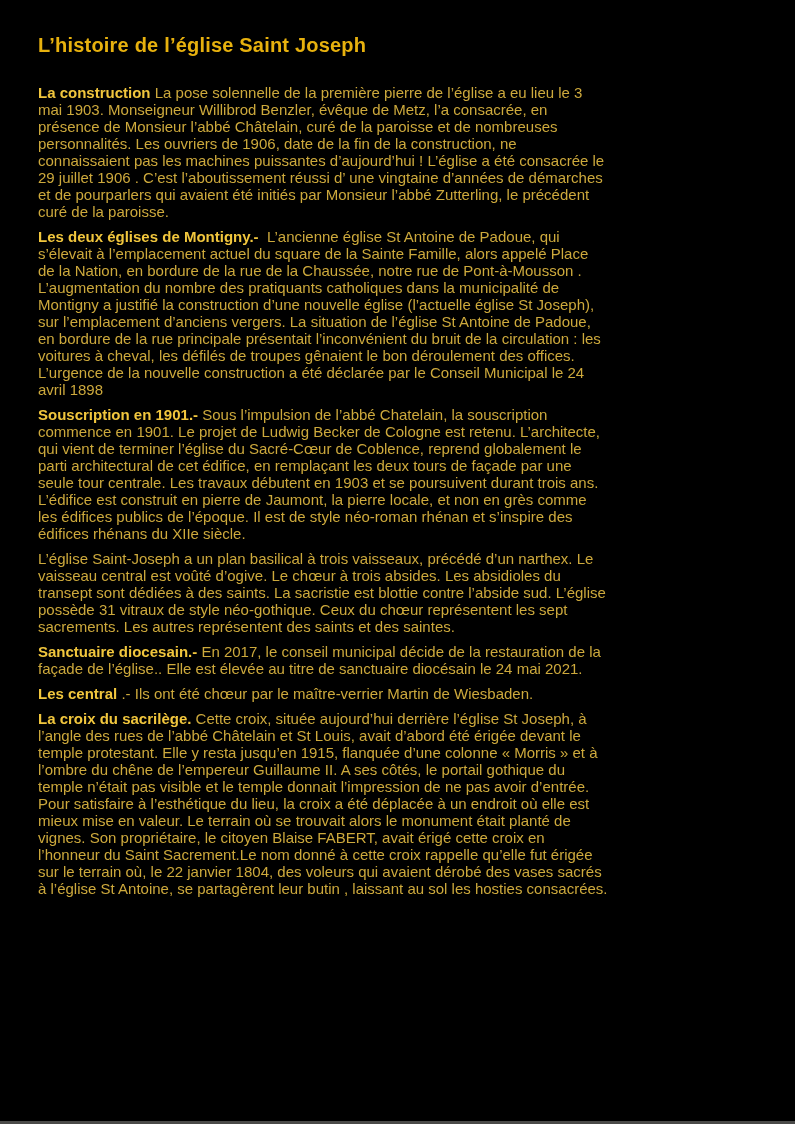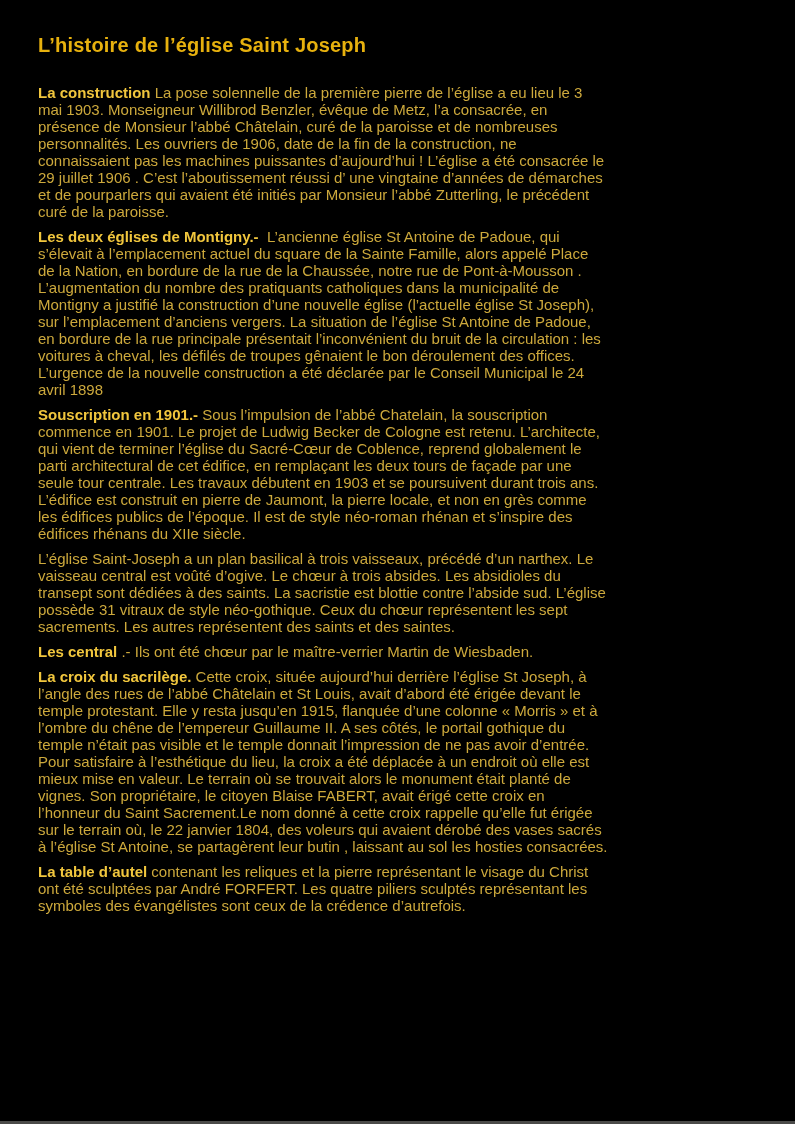--- a/index.html
+++ b/index.html
@@ -53,22 +53,22 @@
   <div id="paragraphs">
   <p class="para"><b class="lead">La construction</b><span> La pose solennelle de la première pierre de l’église a eu lieu le 3 mai 1903. Monseigneur Willibrod Benzler, évêque de Metz, l’a consacrée, en présence de Monsieur l’abbé Châtelain, curé de la paroisse et de nombreuses personnalités. Les ouvriers de 1906, date de la fin de la construction, ne connaissaient pas les machines puissantes d’aujourd’hui ! L’église a été consacrée le 29 juillet 1906 . C’est l’aboutissement réussi d’ une vingtaine d’années de démarches et de pourparlers qui avaient été initiés par Monsieur l’abbé Zutterling, le précédent curé de la paroisse.</span></p>
 
   <p class="para"><b class="lead">Les deux églises de Montigny.-</b><span>  L’ancienne église St Antoine de Padoue, qui s’élevait à l’emplacement actuel du square de la Sainte Famille, alors appelé Place de la Nation, en bordure de la rue de la Chaussée, notre rue de Pont-à-Mousson . L’augmentation du nombre des pratiquants catholiques dans la municipalité de Montigny a justifié la construction d’une nouvelle église (l’actuelle église St Joseph), sur l’emplacement d’anciens vergers. La situation de l’église St Antoine de Padoue, en bordure de la rue principale présentait l’inconvénient du bruit de la circulation : les voitures à cheval, les défilés de troupes gênaient le bon déroulement des offices. L’urgence de la nouvelle construction a été déclarée par le Conseil Municipal le 24 avril 1898</span></p>
 
   <p class="para"><b class="lead">Souscription en 1901.-</b><span> Sous l’impulsion de l’abbé Chatelain, la souscription commence en 1901. Le projet de Ludwig Becker de Cologne est retenu. L’architecte, qui vient de terminer l’église du Sacré-Cœur de Coblence, reprend globalement le parti architectural de cet édifice, en remplaçant les deux tours de façade par une seule tour centrale. Les travaux débutent en 1903 et se poursuivent durant trois ans.  L’édifice est construit en pierre de Jaumont, la pierre locale, et non en grès comme les édifices publics de l’époque. Il est de style néo-roman rhénan et s’inspire des édifices rhénans du XIIe siècle.</span></p>
 
   <p class="para"><span>L’église Saint-Joseph a un plan basilical à trois vaisseaux, précédé d’un narthex. Le vaisseau central est voûté d’ogive. Le chœur à trois absides. Les absidioles du transept sont dédiées à des saints. La sacristie est blottie contre l’abside sud. L’église possède 31 vitraux de style néo-gothique. Ceux du chœur représentent les sept sacrements. Les autres représentent des saints et des saintes.</span></p>
 
 
+  <p class="para"><b class="lead">Sanctuaire diocesain.-</b><span> En 2017, le conseil municipal décide de la restauration de la façade de l’église.. Elle est élevée au titre de sanctuaire diocésain le 24 mai 2021.</span></p>
 
   <p class="para"><b class="lead">Les central</b><span> .- Ils ont été chœur par le maître-verrier Martin de Wiesbaden.</span></p>
 
 
   <p class="para"><b class="lead">La croix du sacrilège.</b><span> Cette croix, située aujourd’hui derrière l’église St Joseph, à l’angle des rues de l’abbé Châtelain et St Louis, avait d’abord été érigée devant le temple protestant. Elle y resta jusqu’en 1915, flanquée d’une colonne « Morris » et à l’ombre du chêne de l’empereur Guillaume II. A ses côtés, le portail gothique du temple n’était pas visible et le temple donnait l’impression de ne pas avoir d’entrée. Pour satisfaire à l’esthétique du lieu, la croix a été déplacée à un endroit où elle est mieux mise en valeur. Le terrain où se trouvait alors le monument était planté de vignes. Son propriétaire, le citoyen Blaise FABERT, avait érigé cette croix en l’honneur du Saint Sacrement.Le nom donné à cette croix rappelle qu’elle fut érigée sur le terrain où, le 22 janvier 1804, des voleurs qui avaient dérobé des vases sacrés à l’église St Antoine, se partagèrent leur butin , laissant au sol les hosties consacrées.</span></p>
 
-  <p class="para"><b class="lead">La table d’autel</b><span> contenant les reliques et la pierre représentant le visage du Christ ont été sculptées par André FORFERT. Les quatre piliers sculptés représentant les symboles des évangélistes sont ceux de la crédence d’autrefois.</span></p>
 </div>
   <div class="window-edge"></div>
 </div>
 
 </body></html>

